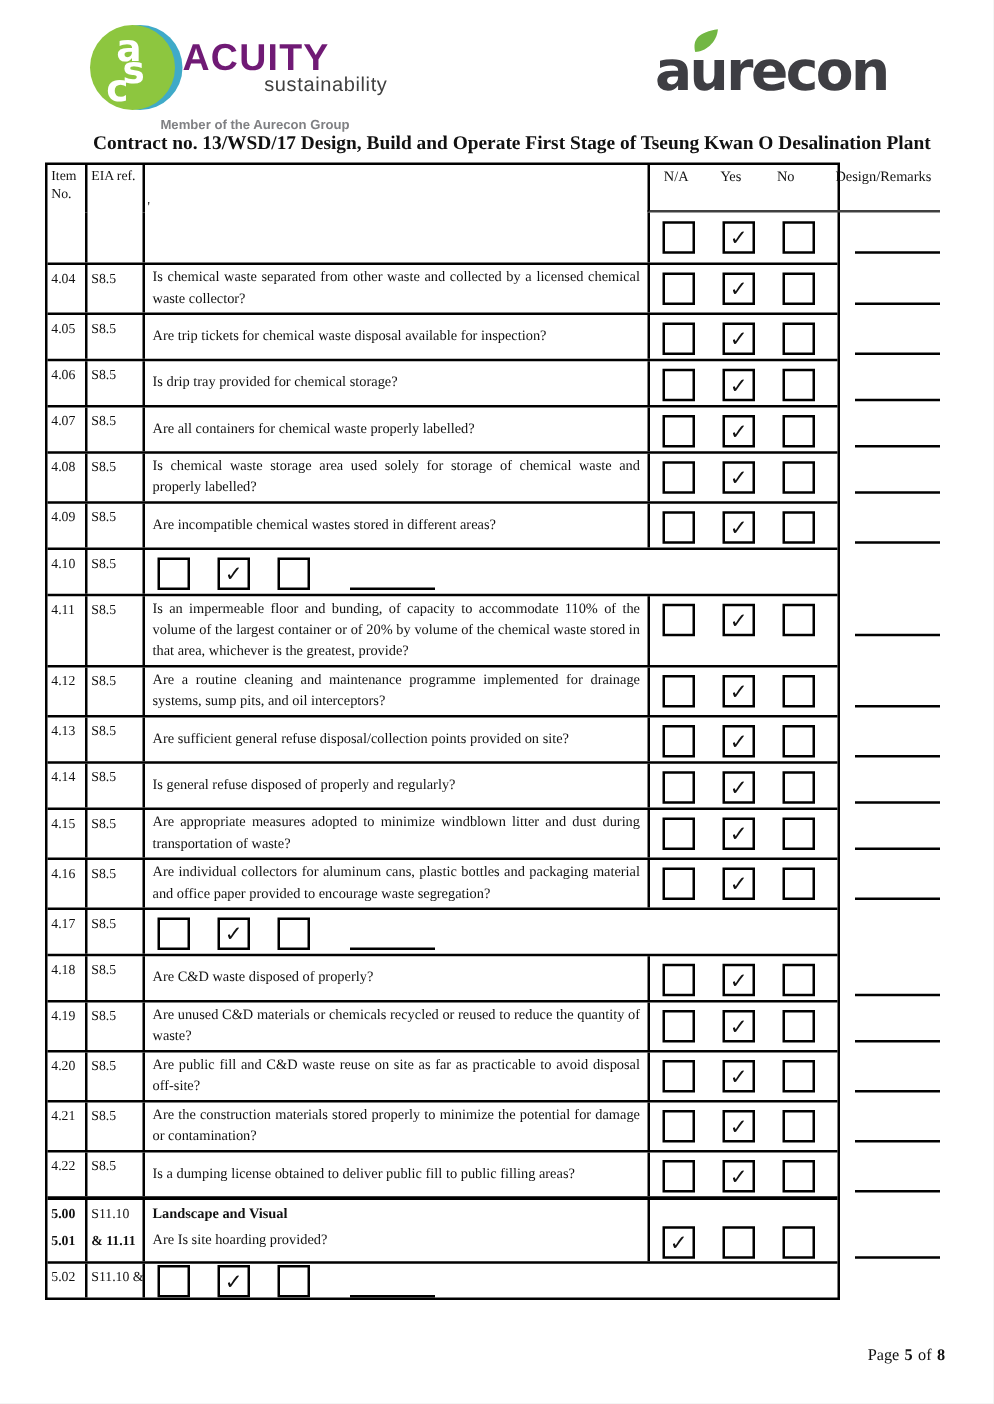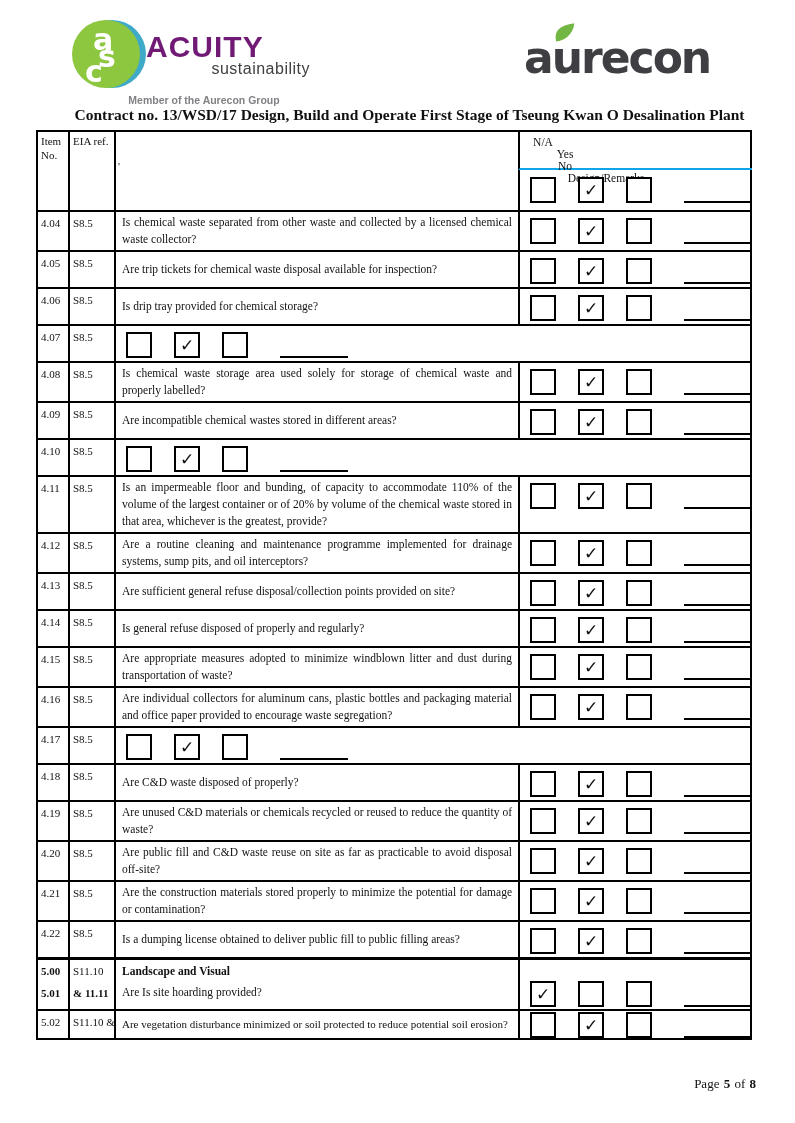--- a/index.html
+++ b/index.html
@@ -32,29 +32,29 @@
   .aurecon { position: absolute; left: 524px; top: 30px; width: 240px; height: 62px; }
   .aurecon-name { position: absolute; left: 0; top: 6px; font-family: "DejaVu Sans", sans-serif;
                   font-weight: 700; font-size: 44px; letter-spacing: -2px; line-height: 1; }
   .aurecon-leaf { position: absolute; left: 29px; top: -6px; width: 24px; height: 17px; transform: rotate(-12deg); }
 
   
   .doc-title { position: absolute; left: 0; top: 106px; width: 100%; text-align: center;
                font-weight: 700; font-size: 15.5px; padding-left: 24px; }
 
   
-  .sheet { position: absolute; left: 36px; top: 130px; width: 716px; border: 2px solid #000; }
+  .sheet { position: absolute; left: 36px; top: 130px; width: 636px; border: 2px solid #000; }
   .grid-row { display: grid; grid-template-columns: 30px 46px 404px 234px; }
   .cell { position: relative; }
   .cell + .cell { border-left: 2px solid #000; }
 
   .hdr-row { height: 38px; }
   .hdr-item, .hdr-eia { font-size: 11px; padding: 2px 1px 0 3px; line-height: 14px; }
   .hdr-labels { display: flex; align-items: flex-start; padding: 4px 0 0 10px;
-                border-bottom: 2px solid #0ea5e9; font-size: 11.5px; height: 38px; flex-direction: column; }
+                border-bottom: 2px solid #404040; font-size: 11.5px; height: 38px; }
   .lbl { display: inline-block; width: 26px; text-align: center; }
   .lbl + .lbl { margin-left: 22px; }
   .lbl-remarks { width: 108px; margin-left: 14px; text-align: center; }
   .stray-mark { position: absolute; left: 2px; top: 28px; font-size: 11px; }
 
   .rows .row:not(.continuation) { border-top: 2px solid #000; }
   .row { min-height: 37px; }
   .row.continuation { min-height: 40px; }
   .row.row-section { min-height: 52px; border-top-width: 3px !important; }
   .row.compact { min-height: 27px; }
@@ -213,20 +213,24 @@
     </div>
         <div class="grid-row row">
       <div class="cell cell-item">
         <span class="t-top">4.07</span>
 
       </div>
       <div class="cell cell-eia">
         <span class="t-top">S8.5</span>
 
       </div>
+      <div class="cell cell-q">
+
+        <span class="q-text">Are all containers for chemical waste properly labelled?</span>
+      </div>
       <div class="cell checks">
         <span class="cbox"></span>
         <span class="cbox">✓</span>
         <span class="cbox"></span>
         <span class="remark-line"></span>
       </div>
     </div>
         <div class="grid-row row">
       <div class="cell cell-item">
         <span class="t-top">4.08</span>
@@ -540,24 +544,20 @@
       </div>
     </div>
         <div class="grid-row row compact">
       <div class="cell cell-item">
         <span class="t-top">5.02</span>
 
       </div>
       <div class="cell cell-eia">
         <span class="t-top">S11.10 &amp;</span>
 
-      </div>
-      <div class="cell cell-q">
-
-        <span class="q-text">Are vegetation disturbance minimized or soil protected to reduce potential soil erosion?</span>
       </div>
       <div class="cell checks">
         <span class="cbox"></span>
         <span class="cbox">✓</span>
         <span class="cbox"></span>
         <span class="remark-line"></span>
       </div>
     </div>
       </div>
   </div>

